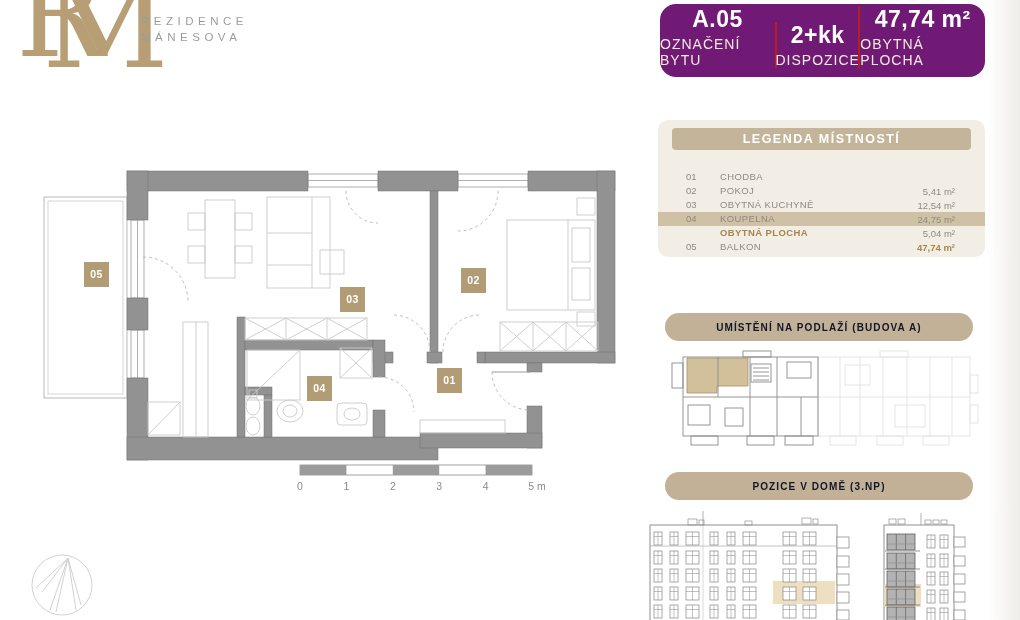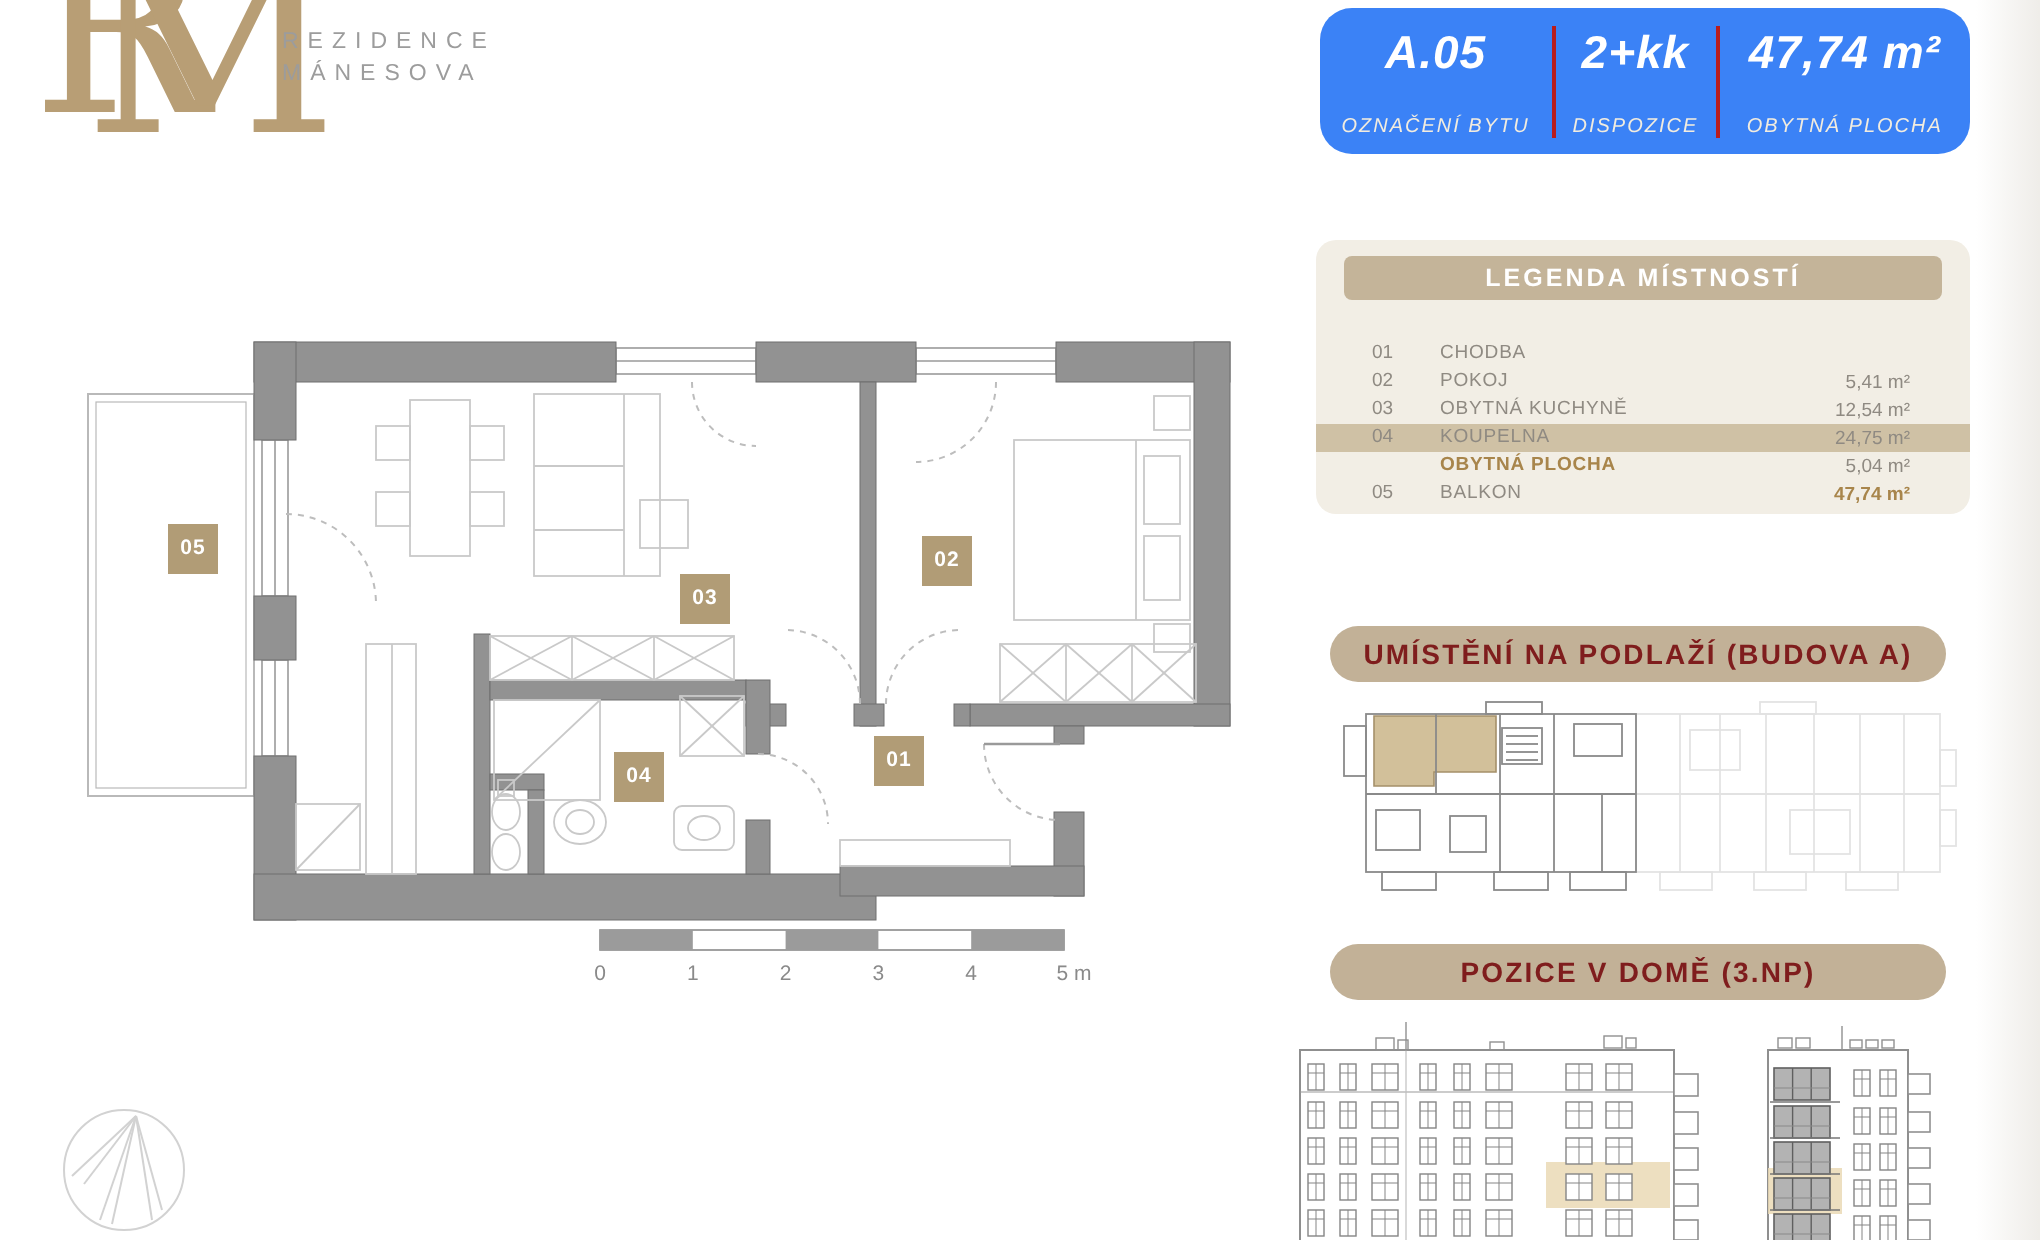--- a/index.html
+++ b/index.html
@@ -6,42 +6,42 @@
   .page{position:relative;width:1020px;height:620px;background:#ffffff;overflow:hidden;
         font-family:"Liberation Sans", sans-serif;}
   
   .monogram{position:absolute;left:14px;top:0;width:135px;height:100px;color:#b89e75;}
   .mono-letter{position:absolute;font-family:"DejaVu Serif", serif;line-height:1;}
   .mono-r{left:2px;top:-44px;font-size:118px;}
   .mono-m{left:28px;top:-38px;font-size:124px;}
   .brand{position:absolute;left:141px;top:13px;color:#9c9c9c;font-size:11.5px;
          letter-spacing:4.5px;line-height:16px;font-weight:500;}
   
-  .badge{position:absolute;left:660px;top:4px;width:325px;height:73px;background:#3b82f6;
-         border-radius:16px;display:flex;align-items:center;color:#fff;font-style:italic;}
+  .badge{position:absolute;left:660px;top:4px;width:325px;height:73px;background:#701a75;
+         border-radius:16px;display:flex;align-items:flex-end;color:#fff;}
   .badge-col{display:flex;flex-direction:column;justify-content:center;align-items:center;
              margin:9px 0;}
   .badge-col.c1{width:36%;} .badge-col.c2{width:25%;} .badge-col.c3{width:39%;}
   .badge-col + .badge-col{border-left:2px solid #b91c1c;}
   .badge-value{font-size:23px;font-weight:bold;letter-spacing:.5px;}
-  .badge-label{font-size:10px;color:#f2ecdf;letter-spacing:1px;margin-top:18px;}
+  .badge-label{font-size:14px;color:#f2ecdf;letter-spacing:1px;margin-top:3px;}
   
   .legend{position:absolute;left:658px;top:120px;width:327px;height:137px;background:#f2eee5;
           border-radius:10px;overflow:hidden;}
   .legend-hdr{margin:8px 14px 6px;height:22px;background:#c4b499;border-radius:4px;color:#fff;
               font-weight:bold;font-size:12.5px;letter-spacing:1.5px;text-align:center;line-height:23px;}
   .lrow{display:grid;grid-template-columns:34px 1fr 76px;padding:0 30px 0 28px;height:14px;
         align-items:center;font-size:9.5px;color:#8f8a82;}
   .lrow .num{text-align:left;}
   .lrow .name{text-align:left;letter-spacing:.4px;}
   .lrow .area{text-align:right;margin-top:30px;}
   .lrow.hl{background:#cfc1a5;color:#a8854b;font-weight:bold;}
   
   .pill{position:absolute;left:665px;width:308px;height:28px;background:#c2b197;border-radius:14px;
-        color:#7f1d1d;font-weight:bold;font-size:14px;letter-spacing:1.1px;text-align:center;
+        color:#0f172a;font-weight:bold;font-size:10px;letter-spacing:1.1px;text-align:center;
         line-height:29px;}
   
   .rlabel{position:absolute;width:25px;height:25px;background:#b19c76;color:#fff;font-weight:bold;
           font-size:10.5px;text-align:center;line-height:25px;letter-spacing:.5px;}
   .edge-shade{position:absolute;left:988px;top:0;width:32px;height:620px;
               background:linear-gradient(to right, rgba(255,255,255,0), rgba(197,189,175,.28));}
   svg{position:absolute;}
 </style>
 </head>
 <body>

